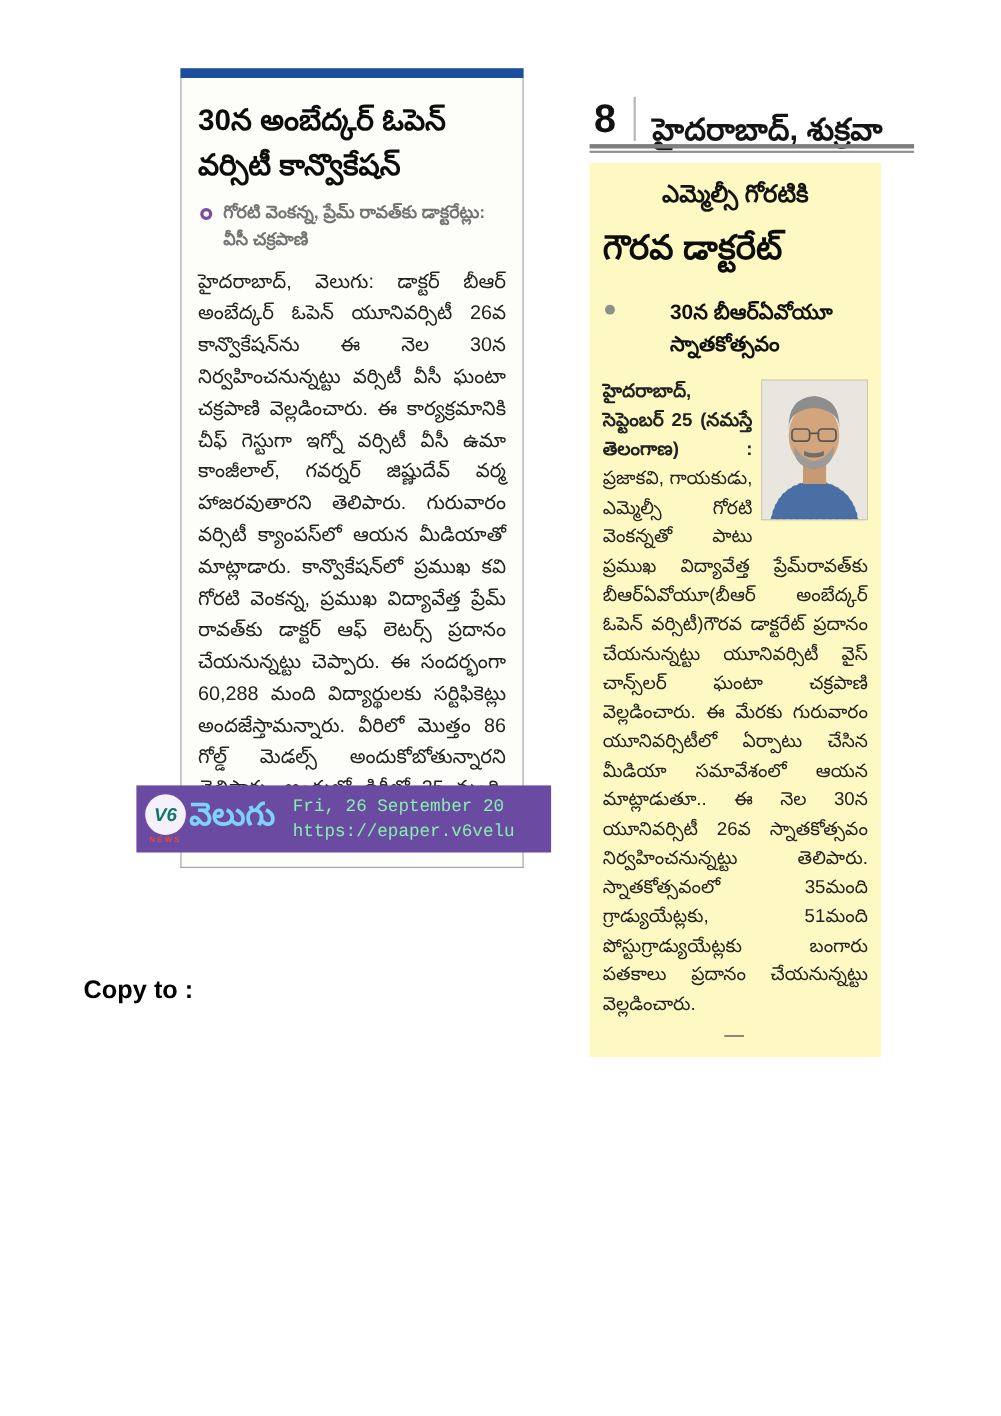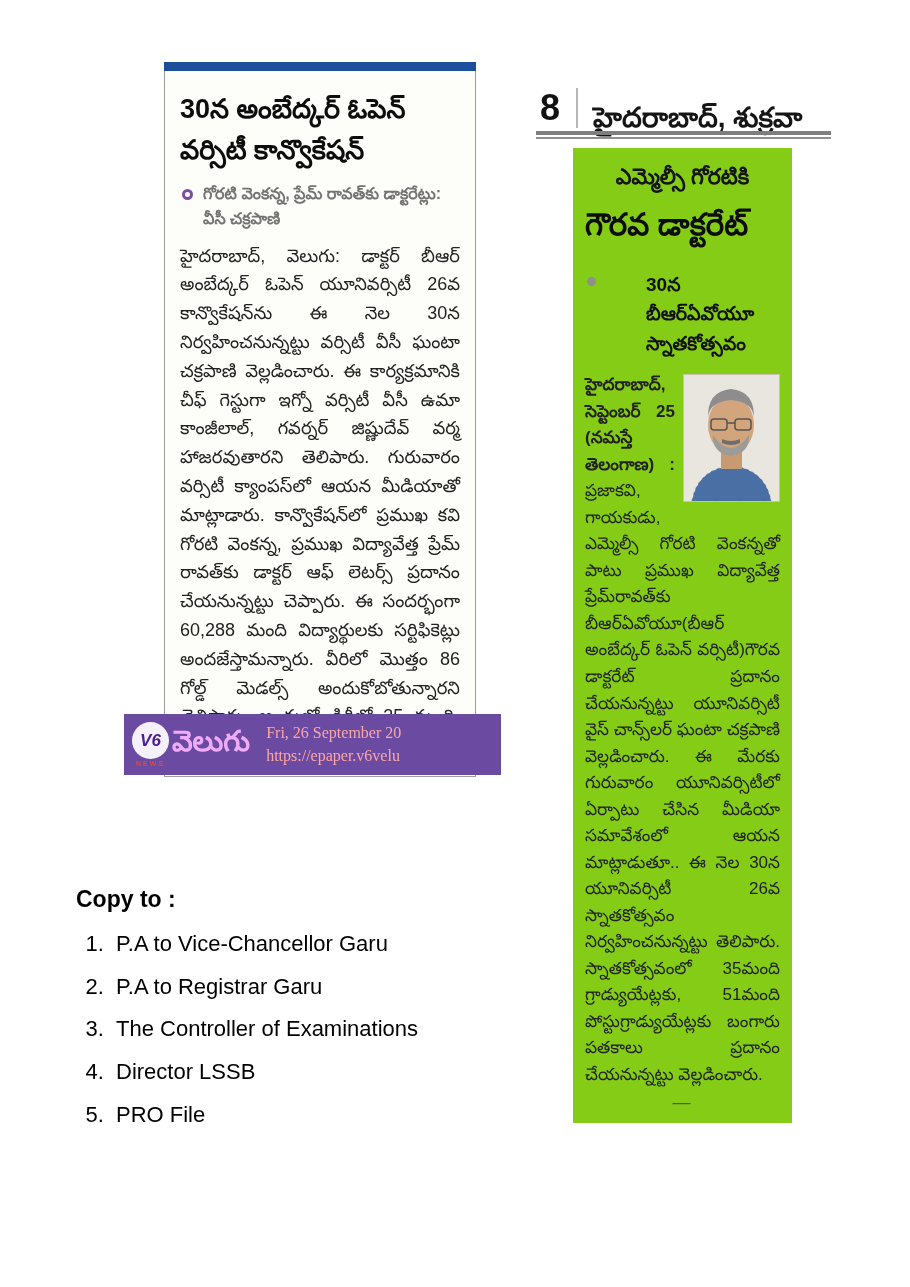--- a/index.html
+++ b/index.html
@@ -7,21 +7,21 @@
   body {
     width:910px; height:1287px; position:relative;
     font-family:"Liberation Sans", sans-serif; color:#1a1a1a;
   }
 
   
   .left-clip { position:absolute; left:164px; top:62px; width:312px; }
   .blue-bar { height:9px; background:#1d4e9b; }
   .clip-inner {
     border:1px solid #9d9d9d; border-top:none; background:#fdfdfa;
-    padding:18px 15px 16px 15px; min-height:618px;
+    padding:18px 15px 28px 15px; min-height:618px;
   }
   .lc-headline {
     font-size:27px; font-weight:bold; line-height:1.5; color:#0d0d0d;
   }
   .lc-subhead { display:flex; margin-top:12px; }
   .lc-bullet {
     width:11px; height:11px; border:3px solid #7a4e9e; border-radius:50%;
     margin:7px 10px 0 2px; flex:0 0 auto; background:#fff;
   }
   .lc-subhead-text { font-size:16px; font-weight:bold; line-height:1.55; color:#737373; }
@@ -32,40 +32,40 @@
 
   
   .v6-banner {
     position:absolute; left:124px; top:714px; width:377px; height:61px;
     background:#6b4ba2; display:flex; align-items:center; overflow:hidden;
   }
   .v6-logo-wrap { display:flex; flex-direction:column; align-items:center; margin-left:8px; flex:0 0 auto; }
   .v6-circle {
     width:37px; height:37px; border-radius:50%; background:#f4f1fb;
     display:flex; align-items:center; justify-content:center;
-    font-weight:bold; font-style:italic; font-size:17px; color:#4c1d95;
+    font-weight:bold; font-style:italic; font-size:17px; color:#0f766e;
   }
   .v6-news { font-size:7px; letter-spacing:2px; color:#e04a3a; font-weight:bold; margin-top:1px; }
-  .v6-velugu { color:#f0abfc; font-size:29px; font-weight:bold; margin-left:3px; flex:0 0 auto; }
+  .v6-velugu { color:#7dd3fc; font-size:29px; font-weight:bold; margin-left:3px; flex:0 0 auto; }
   .banner-lines {
-    margin-left:16px; font-family:Liberation Serif, serif;
-    color:#fca5a5; font-size:16px; line-height:1.4; white-space:nowrap;
+    margin-left:16px; font-family:Liberation Mono, monospace;
+    color:#86efac; font-size:16px; line-height:1.4; white-space:nowrap;
   }
 
   
   .right-header { position:absolute; left:540px; top:74px; display:flex; align-items:center; width:295px; overflow:hidden; }
   .page-num { font-size:36px; font-weight:bold; color:#111; }
   .vdiv { width:2px; height:40px; background:#b5b5b5; margin:0 15px 0 16px; flex:0 0 auto; }
   .header-telugu { font-size:28px; font-weight:600; color:#151515; white-space:nowrap;margin-top:28px; }
   .double-rule { position:absolute; left:536px; top:131px; width:295px; height:8px;
     border-top:4px solid #7e7e7e; border-bottom:2px solid #8f8f8f; }
 
   .right-article {
-    position:absolute; left:536px; top:148px; width:219px; min-height:624px;
-    background:#84cc16; padding:16px 12px 10px 12px;margin-left:37px;
+    position:absolute; left:536px; top:148px; width:265px; min-height:624px;
+    background:#fef9c3; padding:16px 12px 10px 12px;
   }
   .ra-head1 { text-align:center; font-size:22px; font-weight:bold; color:#141414; }
   .ra-head2 { text-align:left; font-size:31px; font-weight:bold; color:#0d0d0d; margin-top:12px; }
   .ra-sub { display:flex; margin-top:20px;gap:41px; }
   .ra-dot { width:9px; height:9px; border-radius:50%; background:#8f8f8f; margin:7px 9px 0 2px; flex:0 0 auto; }
   .ra-sub-text { font-size:19px; font-weight:bold; line-height:1.55; color:#111; }
   .ra-body { margin-top:14px; font-size:17px; line-height:1.56; text-align:justify; color:#222; }
   .ra-photo { float:right; width:97px; height:128px; margin:2px 0 6px 8px; border:1px solid #c9c2ae; background:#e9e7e1; }
   .ra-end { text-align:center; color:#555; font-size:18px; margin-top:4px; letter-spacing:2px; }
 
@@ -131,20 +131,13 @@
         <path d="M29 60 Q47 86 65 60 Q66 78 47 81 Q28 78 29 60 Z" fill="#9c9b97"></path>
         <path d="M38 64 Q47 68 56 64 L56 68 Q47 72 38 68 Z" fill="#6e6e6c"></path>
       </svg>
     </span><b>హైదరాబాద్, సెప్టెంబర్ 25 (నమస్తే తెలంగాణ) :</b><span> ప్రజాకవి, గాయకుడు, ఎమ్మెల్సీ గోరటి వెంకన్నతో పాటు ప్రముఖ విద్యావేత్త ప్రేమ్‌రావత్‌కు బీఆర్ఏవోయూ(బీఆర్ అంబేద్కర్ ఓపెన్ వర్సిటీ)గౌరవ డాక్టరేట్ ప్రదానం చేయనున్నట్టు యూనివర్సిటీ వైస్ చాన్స్‌లర్ ఘంటా చక్రపాణి వెల్లడించారు. ఈ మేరకు గురువారం యూనివర్సిటీలో ఏర్పాటు చేసిన మీడియా సమావేశంలో ఆయన మాట్లాడుతూ.. ఈ నెల 30న యూనివర్సిటీ 26వ స్నాతకోత్సవం నిర్వహించనున్నట్టు తెలిపారు. స్నాతకోత్సవంలో 35మంది గ్రాడ్యుయేట్లకు, 51మంది పోస్టుగ్రాడ్యుయేట్లకు బంగారు పతకాలు ప్రదానం చేయనున్నట్టు వెల్లడించారు.</span>
   </p>
   <div class="ra-end">—</div>
 </div>
 
 <div class="copy-to">
   <div class="ct-title">Copy to :</div>
-  <ol class="ct-list">
-    <li>P.A to Vice-Chancellor Garu</li>
-    <li>P.A to Registrar Garu</li>
-    <li>The Controller of Examinations</li>
-    <li>Director LSSB</li>
-    <li>PRO File</li>
-  </ol>
 </div>
 
 </body></html>

